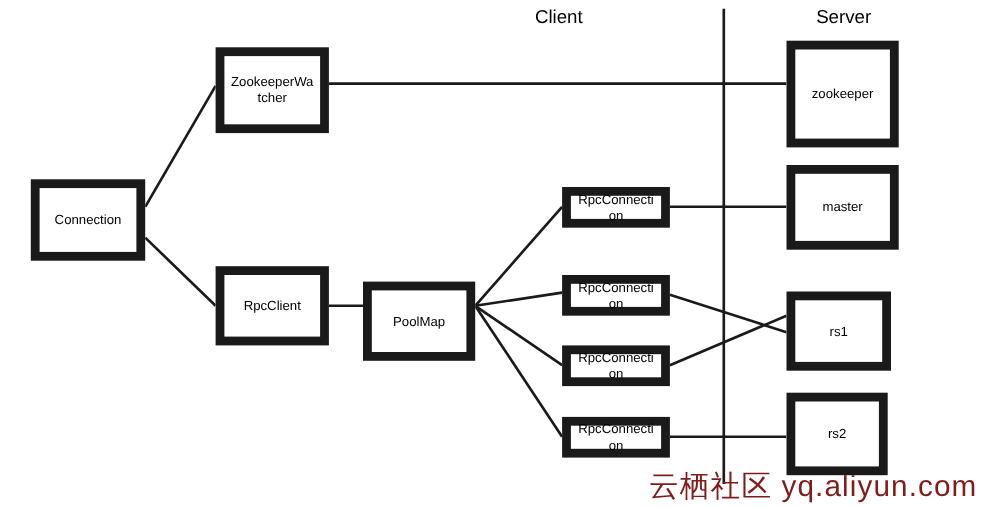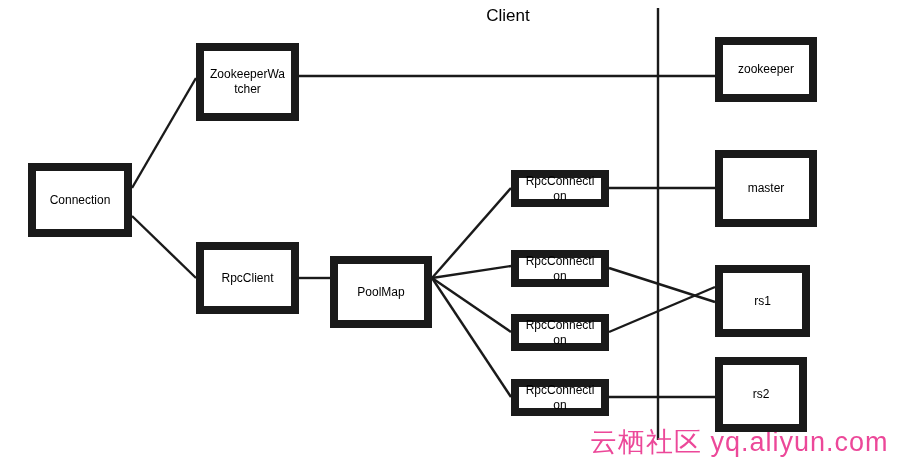--- a/index.html
+++ b/index.html
@@ -50,21 +50,21 @@
     font-size: 17px;
     color: #000000;
     text-align: center;
     z-index: 4;
     white-space: nowrap;
   }
   .watermark {
     position: absolute;
     font-family: "Liberation Sans", sans-serif;
     font-size: 27px;
-    color: #ec4899;
+    color: #7f1d1d;
     letter-spacing: 1px;
     white-space: nowrap;
     z-index: 1;
     user-select: none;
   }
 </style>
 </head>
 <body>
 
 <div id="canvas">
@@ -85,20 +85,21 @@
         <line x1="609" y1="268" x2="715" y2="302"></line>
         <line x1="609" y1="332" x2="715" y2="287"></line>
         <line x1="609" y1="397" x2="715" y2="397"></line>
       </g>
     <g id="divider-group" stroke="#1a1a1a" stroke-width="2.4">
         <line x1="658" y1="8" x2="658" y2="440"></line>
       </g>
   </svg>
 
   <div class="section-title" style="left:448px; top:6px; width:120px;">Client</div>
+  <div class="section-title" style="left:707px; top:6px; width:120px;">Server</div>
 
   <div id="nodes-host">
       <div class="node" style="left: 28px; top: 163px; width: 104px; height: 74px; border-color: rgb(26, 26, 26);">
         <span class="node-label">Connection</span>
       </div>
       <div class="node" style="left: 196px; top: 43px; width: 103px; height: 78px; border-color: rgb(26, 26, 26);">
         <span class="node-label">ZookeeperWatcher</span>
       </div>
       <div class="node" style="left: 196px; top: 242px; width: 103px; height: 72px; border-color: rgb(26, 26, 26);">
         <span class="node-label">RpcClient</span>
@@ -111,21 +112,21 @@
       </div>
       <div class="node" style="left: 511px; top: 250px; width: 98px; height: 37px; border-color: rgb(26, 26, 26);">
         <span class="node-label">RpcConnection</span>
       </div>
       <div class="node" style="left: 511px; top: 314px; width: 98px; height: 37px; border-color: rgb(26, 26, 26);">
         <span class="node-label">RpcConnection</span>
       </div>
       <div class="node" style="left: 511px; top: 379px; width: 98px; height: 37px; border-color: rgb(26, 26, 26);">
         <span class="node-label">RpcConnection</span>
       </div>
-      <div class="node" style="left: 715px; top: 37px; width: 102px; height: 65px; border-color: rgb(26, 26, 26); text-align: right;">
+      <div class="node" style="left: 715px; top: 37px; width: 102px; height: 97px; border-color: rgb(26, 26, 26); text-align: right;">
         <span class="node-label">zookeeper</span>
       </div>
       <div class="node" style="left: 715px; top: 150px; width: 102px; height: 77px; border-color: rgb(26, 26, 26);">
         <span class="node-label">master</span>
       </div>
       <div class="node" style="left: 715px; top: 265px; width: 95px; height: 72px; border-color: rgb(26, 26, 26);">
         <span class="node-label">rs1</span>
       </div>
       <div class="node" style="left: 715px; top: 357px; width: 92px; height: 75px; border-color: rgb(26, 26, 26);">
         <span class="node-label">rs2</span>

